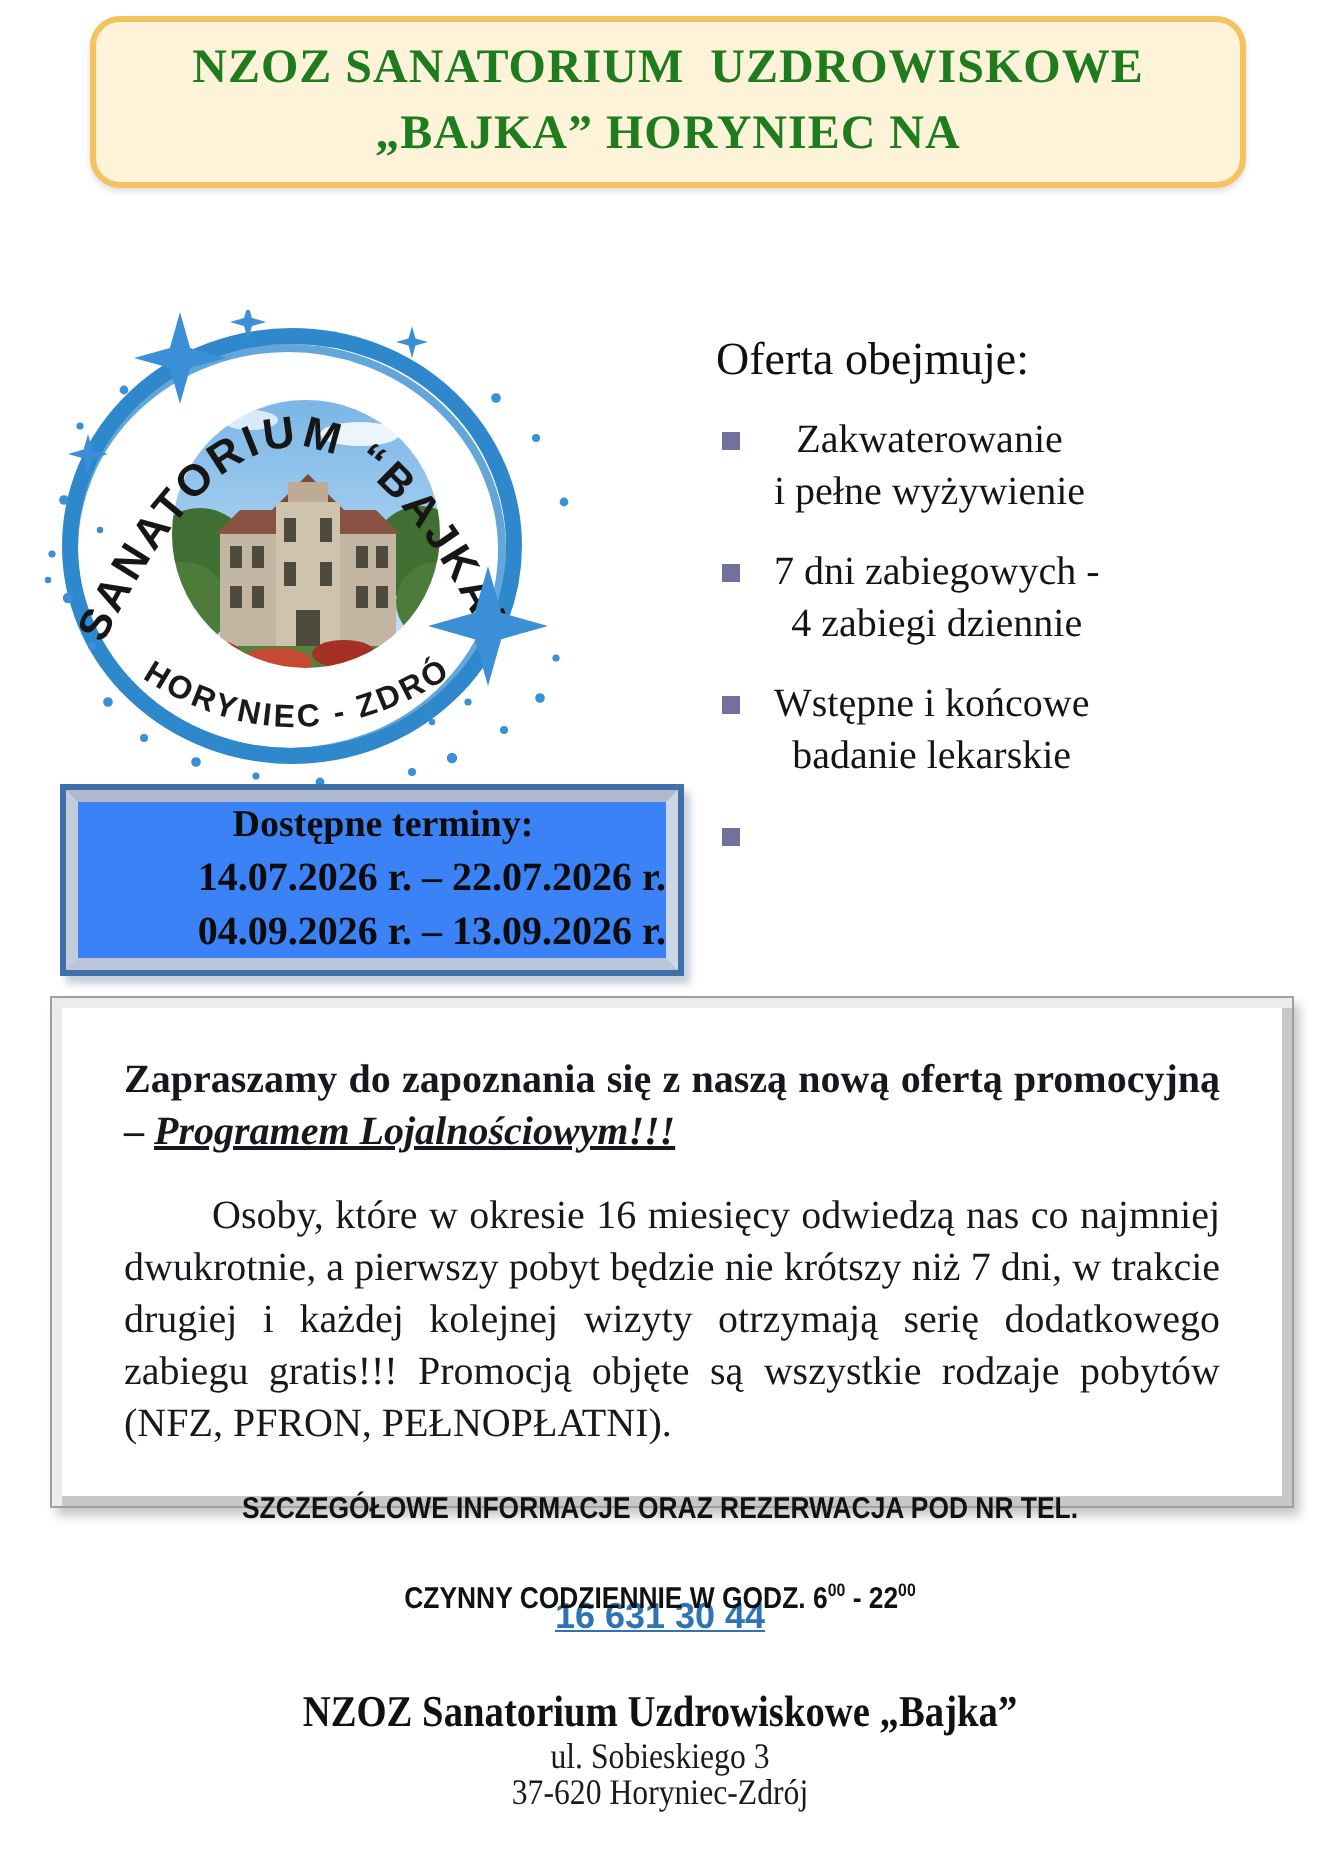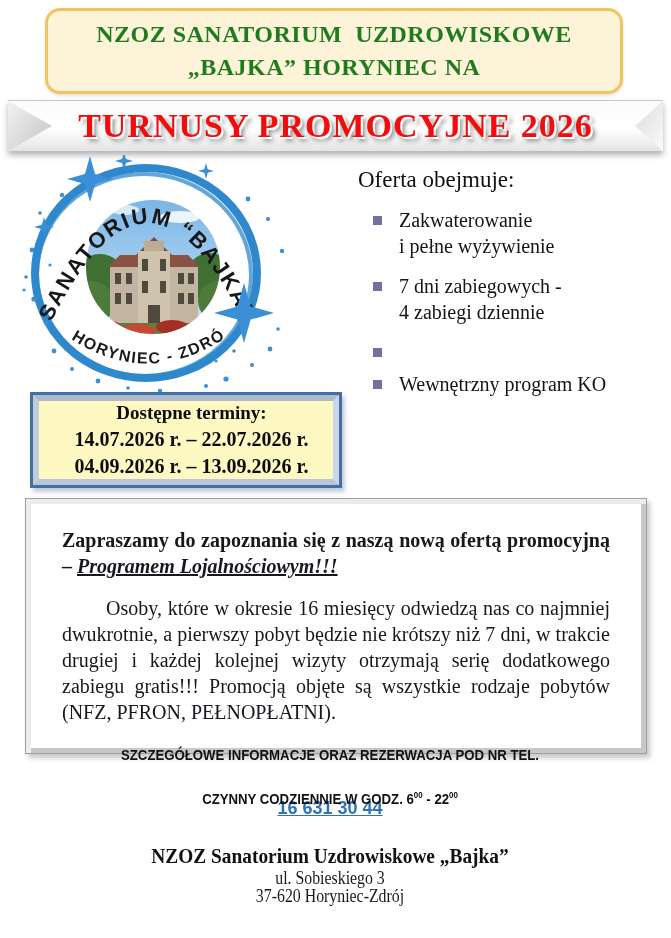--- a/index.html
+++ b/index.html
@@ -27,34 +27,34 @@
     clip-path:polygon(100% 0,0 50%,100% 100%);}
   .banner-title{font-weight:bold;font-size:34px;letter-spacing:1px;color:#f20d0d;
     text-shadow:1px 1px 0 #ffffff,2px 2px 0 #ffffff,4px 4px 4px rgba(110,110,110,.8);}
 
   
   .logo{position:absolute;left:20px;top:155px;width:318px;height:240px;}
 
   
   .offer{position:absolute;left:358px;top:167px;width:306px;}
   .offer-heading{font-weight:normal;font-size:23px;color:#101010;margin:0 0 14px 0;}
-  .offer-list{list-style:none;margin:12px;padding:0;}
+  .offer-list{list-style:none;margin:0;padding:0;text-align:center;}
   .offer-item{display:flex;margin-bottom:14px;}
   .bullet{flex:none;width:9px;height:9px;background:#72719e;margin:9px 17px 0 3px;}
   .offer-text{white-space:pre-line;font-size:20px;line-height:26px;color:#141414;}
 
   
   .terms-box{position:absolute;left:30px;top:392px;width:306px;height:90px;
     border:3px solid #4070a8;background:#dce4f1;
     box-shadow:3px 4px 4px rgba(110,130,160,.4);}
   .terms-inner{position:absolute;inset:0;border:6px solid;
-    border-color:#aeb9cc #ccd6e4 #bac6d8 #c2cddc;background:#fef9c3;
+    border-color:#aeb9cc #ccd6e4 #bac6d8 #c2cddc;background:#3b82f6;
     display:flex;flex-direction:column;justify-content:center;text-align:center;padding-left:11px;}
   .terms-heading{font-weight:bold;font-size:19px;line-height:26px;color:#0c0c0c;}
-  .terms-date{font-weight:bold;font-size:20px;line-height:27px;color:#0c0c0c;}
+  .terms-date{font-weight:bold;font-size:20px;line-height:27px;color:#0c0c0c;text-align:right;}
 
   
   .promo-box{position:absolute;left:25px;top:498px;width:622px;box-sizing:border-box;
     background:#ffffff;border:1px solid #9f9f9f;
     box-shadow:inset 5px 5px 0 #ececec,inset -5px -5px 0 #c8c8c8,3px 4px 5px rgba(0,0,0,.22);
     padding:12px 20px 12px 20px;}
   .promo-heading{text-align:center;font-weight:bold;font-size:21px;line-height:27px;color:#ee1515;margin:0 0 3px 0;}
   .promo-em{font-style:italic;text-decoration:underline;}
   .promo-box p{margin:16px;font-size:20px;line-height:26px;text-align:justify;color:#17171d;}
   .p-indent{text-indent:44px;}
@@ -80,23 +80,20 @@
 </head>
 <body>
 
 <div class="page">
 
   <div class="header-box">
     <div class="hdr-line">NZOZ SANATORIUM  UZDROWISKOWE</div>
     <div class="hdr-line">„BAJKA” HORYNIEC NA</div>
   </div>
 
-  <div class="banner">
-    <div class="banner-title">TURNUSY PROMOCYJNE 2026</div>
-  </div>
 
   <svg class="logo" viewBox="0 0 318 240">
     <defs>
       <linearGradient id="sky" x1="0" y1="0" x2="0" y2="1">
         <stop offset="0" stop-color="#79b5e6"></stop>
           <stop offset="1" stop-color="#cfe6f8"></stop>
       </linearGradient>
       <clipPath id="photoClip">
           <circle cx="133" cy="112" r="68"></circle>
         </clipPath>
@@ -198,24 +195,25 @@
         <span class="offer-text">Zakwaterowanie
 i pełne wyżywienie</span>
       </li>
       <li class="offer-item">
         <span class="bullet"></span>
         <span class="offer-text">7 dni zabiegowych -
 4 zabiegi dziennie</span>
       </li>
       <li class="offer-item">
         <span class="bullet"></span>
-      </li>
-      <li class="offer-item">
-        <span class="bullet"></span>
-        <span class="offer-text">Wewnętrzny program KO</span>
+        <span class="offer-text">Wstępne i końcowe
+badanie lekarskie</span>
+      </li>
+      <li class="offer-item">
+        <span class="bullet"></span>
       </li>
     </ul>
   </div>
 
   <div class="terms-box">
     <div class="terms-inner">
       <div class="terms-heading">Dostępne terminy:</div>
       <div class="terms-date">14.07.2026 r. – 22.07.2026 r.</div>
       <div class="terms-date">04.09.2026 r. – 13.09.2026 r.</div>
     </div>

